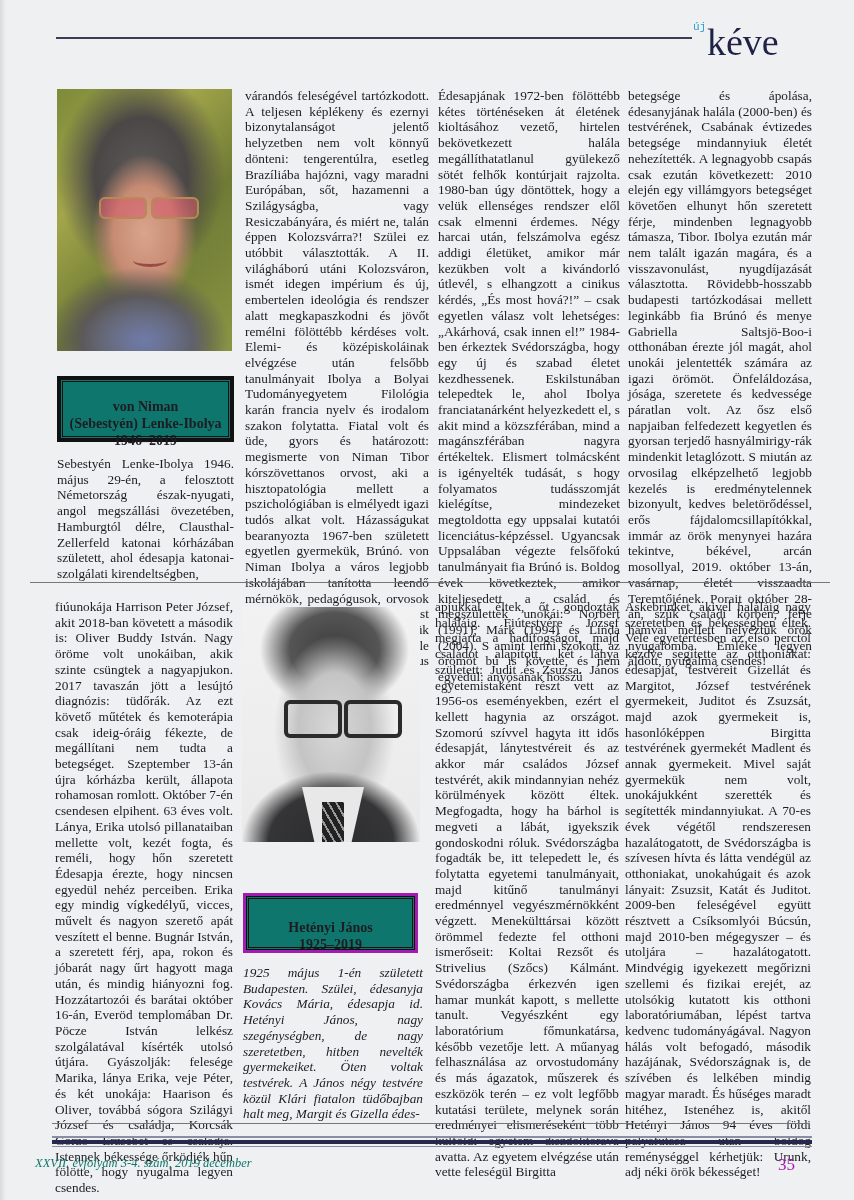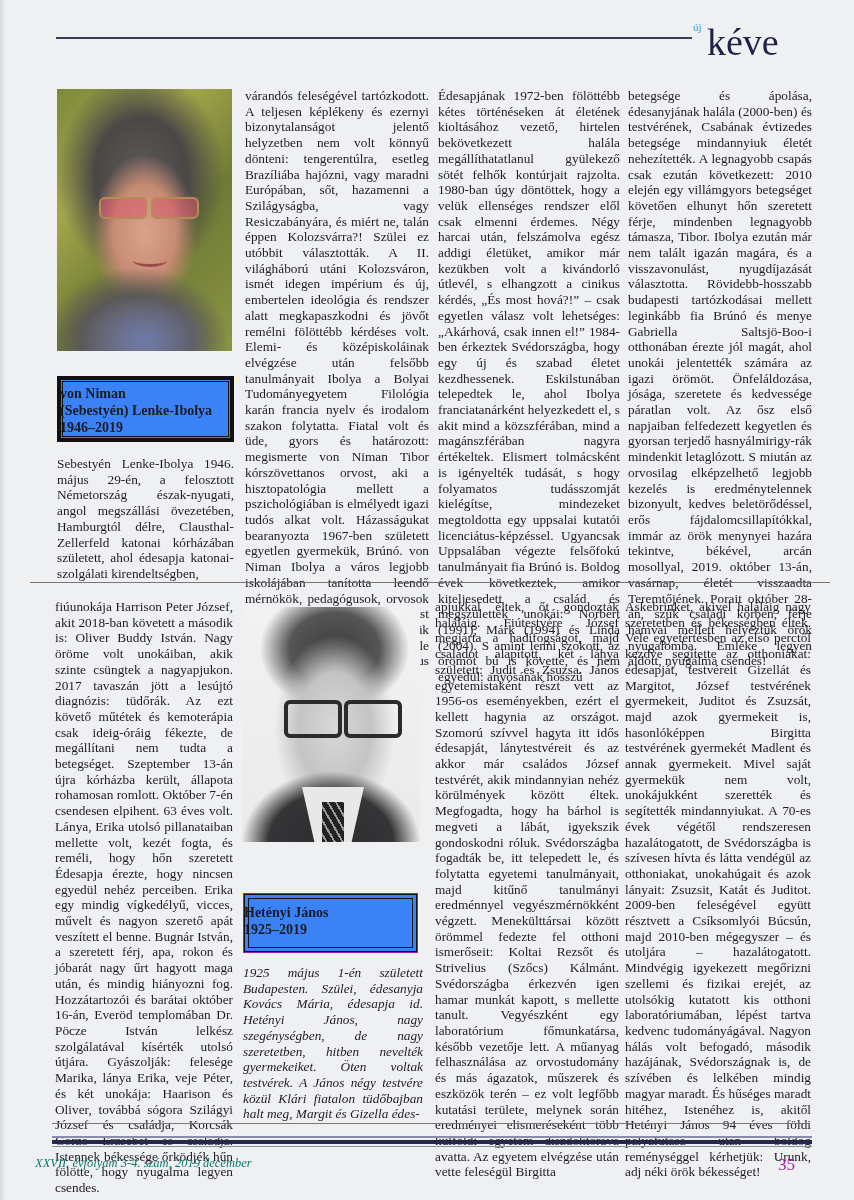--- a/index.html
+++ b/index.html
@@ -6,21 +6,21 @@
   body {
     width: 854px; height: 1200px; overflow: hidden;
     background: #eef0f2;
     font-family: "Liberation Serif", serif;
     color: #1c1c22;
     position: relative;
   }
   .page-edge { position: absolute; left: 0; top: 0; width: 6px; height: 1200px; background: linear-gradient(to right, #d8dadc, #eef0f2); }
   .header-rule { position: absolute; left: 56px; top: 37px; width: 636px; height: 2px; background: #3a3d55; }
   .logo { position: absolute; left: 693px; top: 16px; width: 120px; height: 50px; }
-  .logo-uj { position: absolute; left: 0; top: 5px; font-family: Liberation Serif, serif; font-size: 11px; color: #2a9ed4; }
+  .logo-uj { position: absolute; left: 0; top: 5px; font-family: Liberation Mono, monospace; font-size: 11px; color: #2a9ed4; }
   .logo-keve { position: absolute; left: 14px; top: 4px; font-family: "Liberation Serif", serif; font-size: 38px; line-height: 44px; color: #1f2247; letter-spacing: 0px; }
 
   .col { position: absolute; font-size: 13.3px; line-height: 15.7px; text-align: justify; hyphens: manual; }
   .col p { margin: 0; }
 
   .photo { position: absolute; overflow: hidden; }
   .photo1 { left: 57px; top: 89px; width: 175px; height: 262px;
     background:
       radial-gradient(ellipse 38% 18% at 50% 96%, #6e7aa8 0%, transparent 100%),
       radial-gradient(ellipse 52% 28% at 46% 96%, #6b6868 0%, #5a5755 60%, transparent 100%),
@@ -41,23 +41,23 @@
       radial-gradient(ellipse 42% 26% at 52% 18%, #3e3e3e 0%, #555 60%, transparent 100%),
       linear-gradient(#f2f2f2, #eaeaea);
   }
   .photo2 .glasses { position: absolute; left: 42px; top: 93px; width: 118px; height: 32px; }
   .photo2 .glasses span { position: absolute; top: 0; width: 50px; height: 30px; border: 4px solid #2b2b2b; border-radius: 6px; }
   .photo2 .glasses .l { left: 0; }
   .photo2 .glasses .r { left: 60px; }
   .photo2 .tie { position: absolute; left: 80px; top: 195px; width: 22px; height: 44px; background: repeating-linear-gradient(60deg, #222 0 5px, #999 5px 7px); }
   .photo2 .collar { position: absolute; left: 60px; top: 180px; width: 62px; height: 55px; background: #e8e8e8; clip-path: polygon(0 0,100% 0,80% 100%,20% 100%); }
 
-  .namebox { position: absolute; border: 3px double #111; box-shadow: inset 0 0 0 1px #111; background: #3b82f6; padding-top: 6px; box-sizing: border-box; }
+  .namebox { position: absolute; border: 3px double #111; box-shadow: inset 0 0 0 1px #111; background: #0f766e; text-align: center; padding-top: 19px; box-sizing: border-box; }
   .namebox1 { left: 57px; top: 376px; width: 177px; height: 66px; border: 3px solid #111; outline: 1px solid #111; outline-offset: -6px; }
-  .namebox2 { left: 243px; top: 893px; width: 175px; height: 60px; border: 1px solid #a21caf; outline: 1px solid #111; outline-offset: -6px; }
+  .namebox2 { left: 243px; top: 893px; width: 175px; height: 60px; border: 3px solid #a21caf; outline: 1px solid #111; outline-offset: -6px; }
   .nb-name { font-weight: bold; font-size: 14px; line-height: 17px; }
   .nb-years { font-size: 14px; line-height: 17px; font-weight: bold; }
 
   .mid-rule { position: absolute; left: 30px; top: 582px; width: 800px; height: 1px; background: #777; }
   .bottom-rule-thin { position: absolute; left: 52px; top: 1123px; width: 758px; height: 1px; background: #777; }
   .bottom-rule-thick { position: absolute; left: 52px; top: 1140px; width: 760px; height: 4px; background: #25284a; }
   .bottom-rule-thick2 { position: absolute; left: 52px; top: 1136px; width: 760px; height: 2px; background: #8a8da5; }
   .bottom-rule-thick3 { position: absolute; left: 52px; top: 1146px; width: 760px; height: 1px; background: #8a8da5; }
 
   .footer-issue { position: absolute; left: 35px; top: 1156px; font-style: italic; font-size: 12.5px; color: #0f766e; }

